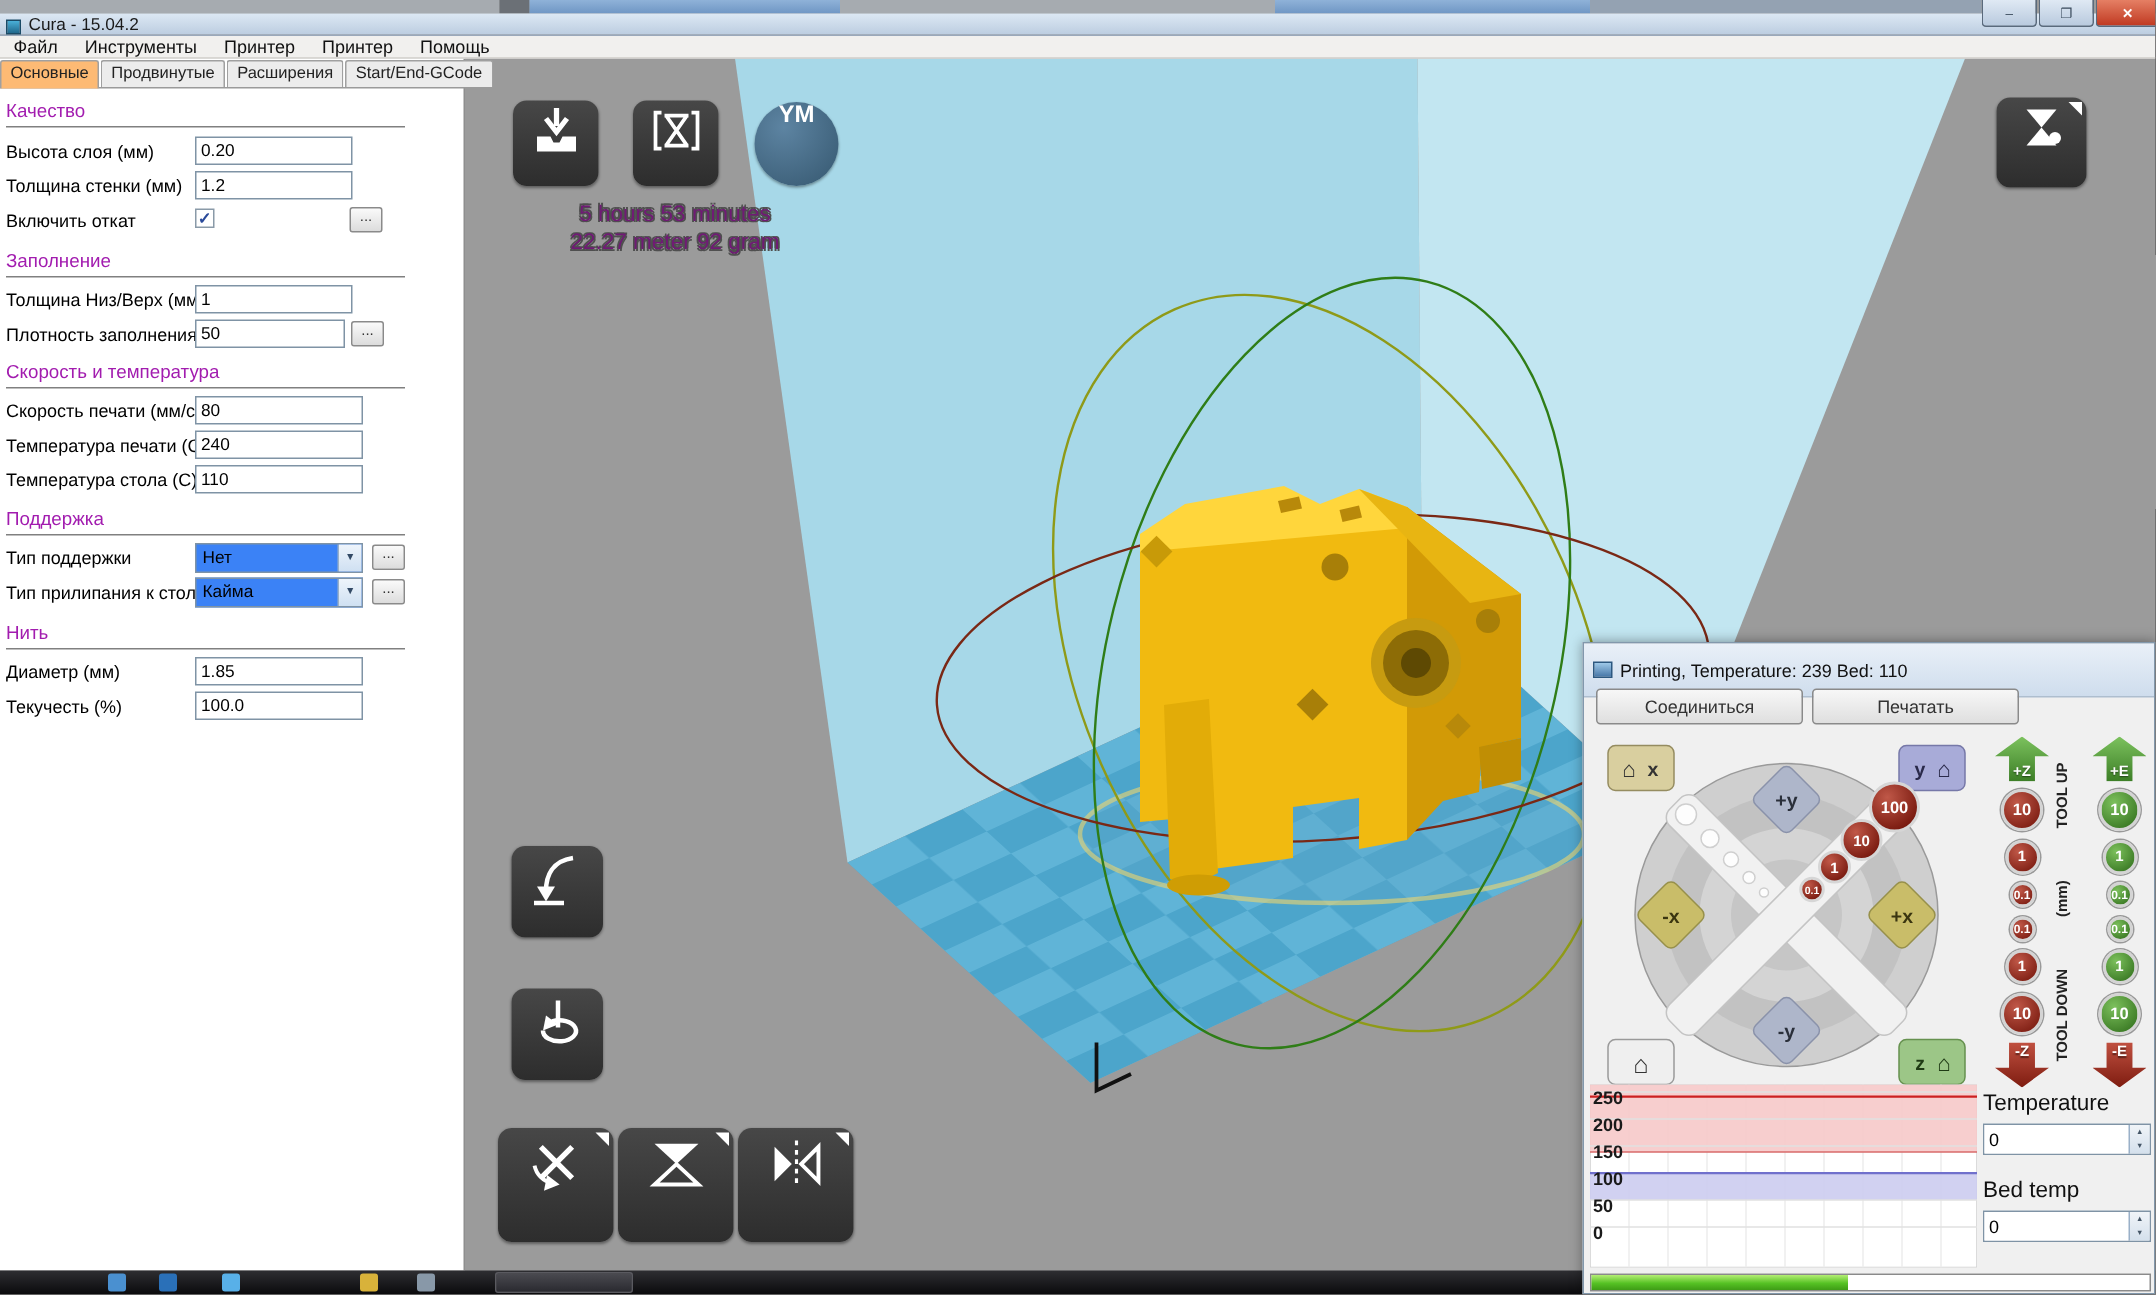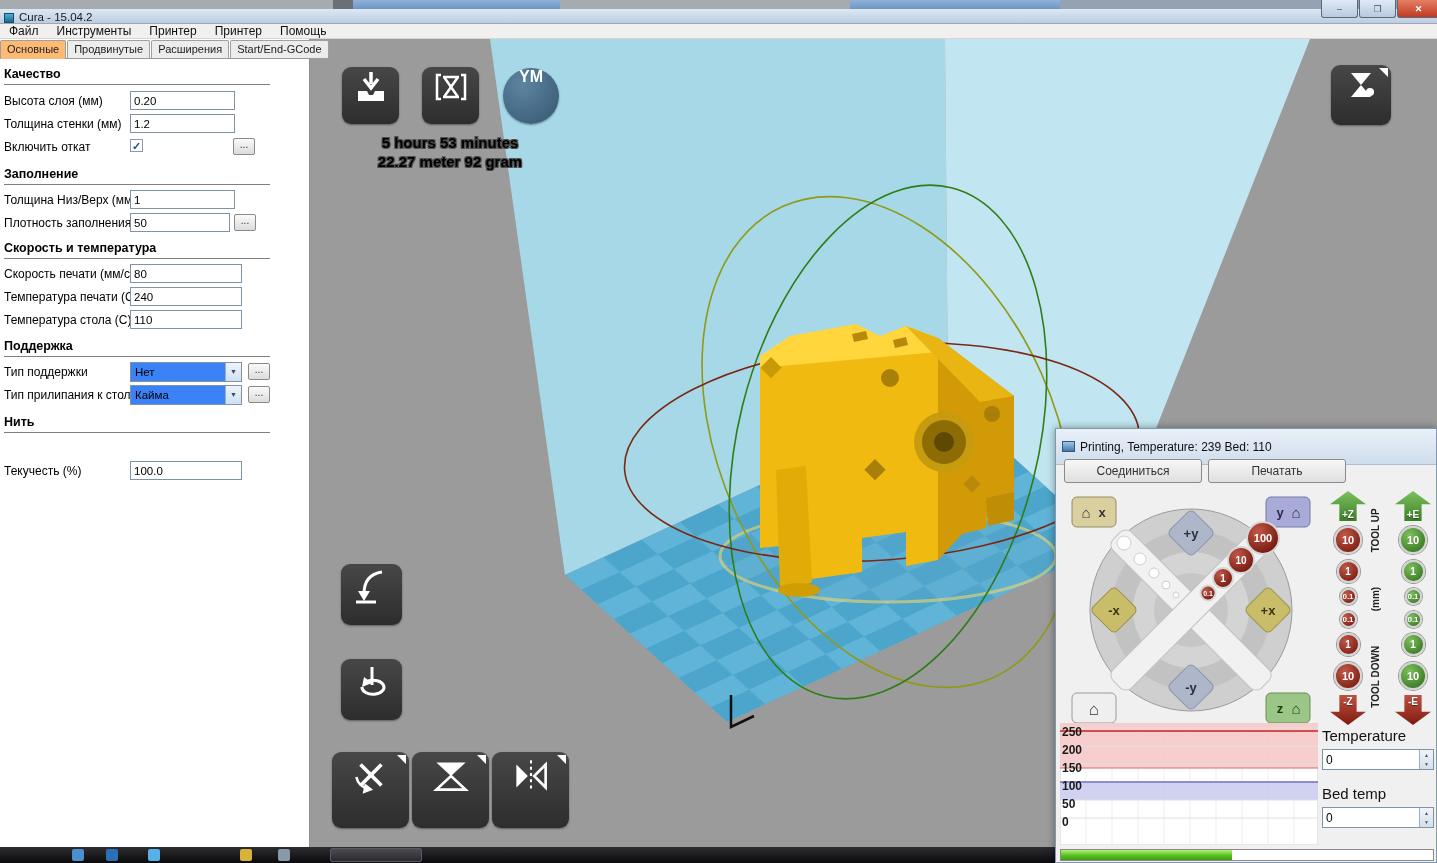--- a/index.html
+++ b/index.html
@@ -17,34 +17,34 @@
 .appicon{width:10px;height:10px;margin:0 5px 0 4px;background:linear-gradient(#4ab0d8,#20688c);border:1px solid #1a4a66}
 .titletext{font-size:11.5px;color:#1a1a1a}
 .menubar{position:absolute;top:24px;left:0;width:1437px;height:15px;background:#f1f0ee;border-bottom:1px solid #d8d6d2;display:flex;align-items:center;z-index:5}
 .menuitem{font-size:12px;color:#111;padding:0 9px;height:15px;line-height:15px}
 
 
 .panel{position:absolute;top:39px;left:0;width:310px;height:808px;background:#fff;border-right:1px solid #8e8e8e;z-index:4}
 .tabs{position:absolute;top:1px;left:0;display:flex;height:19px;width:310px;border-bottom:1px solid #9a9a9a}
 .tab{font-size:11px;color:#222;padding:2px 6px 0;border:1px solid #a0a0a0;border-bottom:none;background:#ececec;border-radius:2px 2px 0 0;margin-right:1px;white-space:nowrap}
 .tab.active{background:#fdba74;height:19px;margin-bottom:-1px;z-index:2}
-.phead{position:absolute;left:4px;width:266px;font-size:12.5px;font-weight:bold;color:#000000;border-bottom:1px solid #808080;padding-bottom:3px}
+.phead{position:absolute;left:4px;width:266px;font-size:12.5px;font-weight:normal;color:#a21caf;border-bottom:1px solid #808080;padding-bottom:3px}
 .prow{position:absolute;left:0;width:310px;height:22px}
 .plbl{position:absolute;left:4px;top:3px;font-size:12px;color:#000;white-space:nowrap}
 .pinp{position:absolute;left:130px;top:0;width:105px;height:19px;border:1px solid #7f93a5;font-size:11.5px;padding:0 3px;color:#000;font-family:"Liberation Sans",sans-serif;background:#fff}
 .pinp.wide{width:112px}
 .pmore{position:absolute;top:1px;width:22px;height:17px;background:linear-gradient(#fafafa,#dcdcdc);border:1px solid #8a8a8a;border-radius:2px;font-size:10px;color:#333;text-align:center;line-height:12px}
 .pcheck{position:absolute;left:130px;top:2px;width:13px;height:13px;border:1px solid #8a9aa8;background:#fff;font-size:11px;font-weight:bold;color:#2a4a9a;line-height:12px;text-align:center}
 .psel{position:absolute;left:130px;top:0;width:112px;height:20px;border:1px solid #7f93a5;background:#3b82f6;font-size:11.5px;color:#000}
 .psel .seltxt{position:absolute;left:4px;top:3px}
 .selarrow{position:absolute;right:0;top:0;width:16px;height:18px;background:linear-gradient(#eef4fb,#cfe0f2);border-left:1px solid #9ab0c8;font-size:7px;color:#334a66;text-align:center;line-height:18px}
 
 
 .scene{position:absolute;top:39px;left:310px;z-index:1}
-.stats{position:absolute;left:330px;width:240px;text-align:center;color:#000000;font-weight:bold;font-size:15px;z-index:3;text-shadow:-1px -1px 0 #4f4f4f,1px -1px 0 #4f4f4f,-1px 1px 0 #4f4f4f,1px 1px 0 #4f4f4f}
+.stats{position:absolute;left:330px;width:240px;text-align:center;color:#701a75;font-weight:normal;font-size:15px;z-index:3;text-shadow:-1px -1px 0 #4f4f4f,1px -1px 0 #4f4f4f,-1px 1px 0 #4f4f4f,1px 1px 0 #4f4f4f}
 .tool-btn{position:absolute;background:linear-gradient(#474747,#2d2d2d);border-radius:9px;display:flex;justify-content:center;z-index:3;box-shadow:0 1px 2px rgba(0,0,0,.4)}
 .tool-btn.round{border-radius:50%;background:radial-gradient(circle at 35% 30%,#5d84a2,#35576f)}
 .ymtxt{color:#fff;font-weight:bold;font-size:16px}
 .subtri{position:absolute;top:3px;right:3px;width:0;height:0;border-top:9px solid #fff;border-left:9px solid transparent}
 
 
 .pwin{position:absolute;left:1055px;top:428px;width:382px;height:435px;background:#f0f0f0;border:1px solid #8298ac;box-shadow:0 0 8px rgba(0,0,0,.4);overflow:hidden;z-index:20}
 .pwin-title{position:absolute;top:0;left:0;width:100%;height:36px;background:linear-gradient(#e9f0f8,#cfdded);border-bottom:1px solid #aebecf;display:flex;align-items:center}
 .pwin-icon{width:13px;height:11px;margin:0 5px 0 6px;background:linear-gradient(#9ec8e8,#4878a8);border:1px solid #2c5880}
 .pwin-title span{font-size:12px;color:#111}
@@ -171,20 +171,24 @@
     <div class="prow" style="top:346px">
       <span class="plbl">Тип прилипания к столу</span>
       <div class="psel">
         <span class="seltxt">Кайма</span>
         <span class="selarrow">▼</span>
       </div>
       <div class="pmore" style="left:248px">...</div>
     </div>
 
     <div class="phead" style="top:376px"><span>Нить</span></div>
+    <div class="prow" style="top:399px">
+      <span class="plbl">Диаметр (мм)</span>
+      <input class="pinp wide" value="1.85" style="">
+    </div>
     <div class="prow" style="top:422px">
       <span class="plbl">Текучесть (%)</span>
       <input class="pinp wide" value="100.0" style="">
     </div>
   </div>
 
   <svg class="scene" width="1127" height="808" viewBox="310 39 1127 808">
     <defs>
       <pattern id="checker" width="2" height="2" patternUnits="userSpaceOnUse" patternTransform="matrix(38.3,-17.7,-16.2,-14.7,727,722)">
         <rect width="2" height="2" fill="#60b4d7"></rect>

